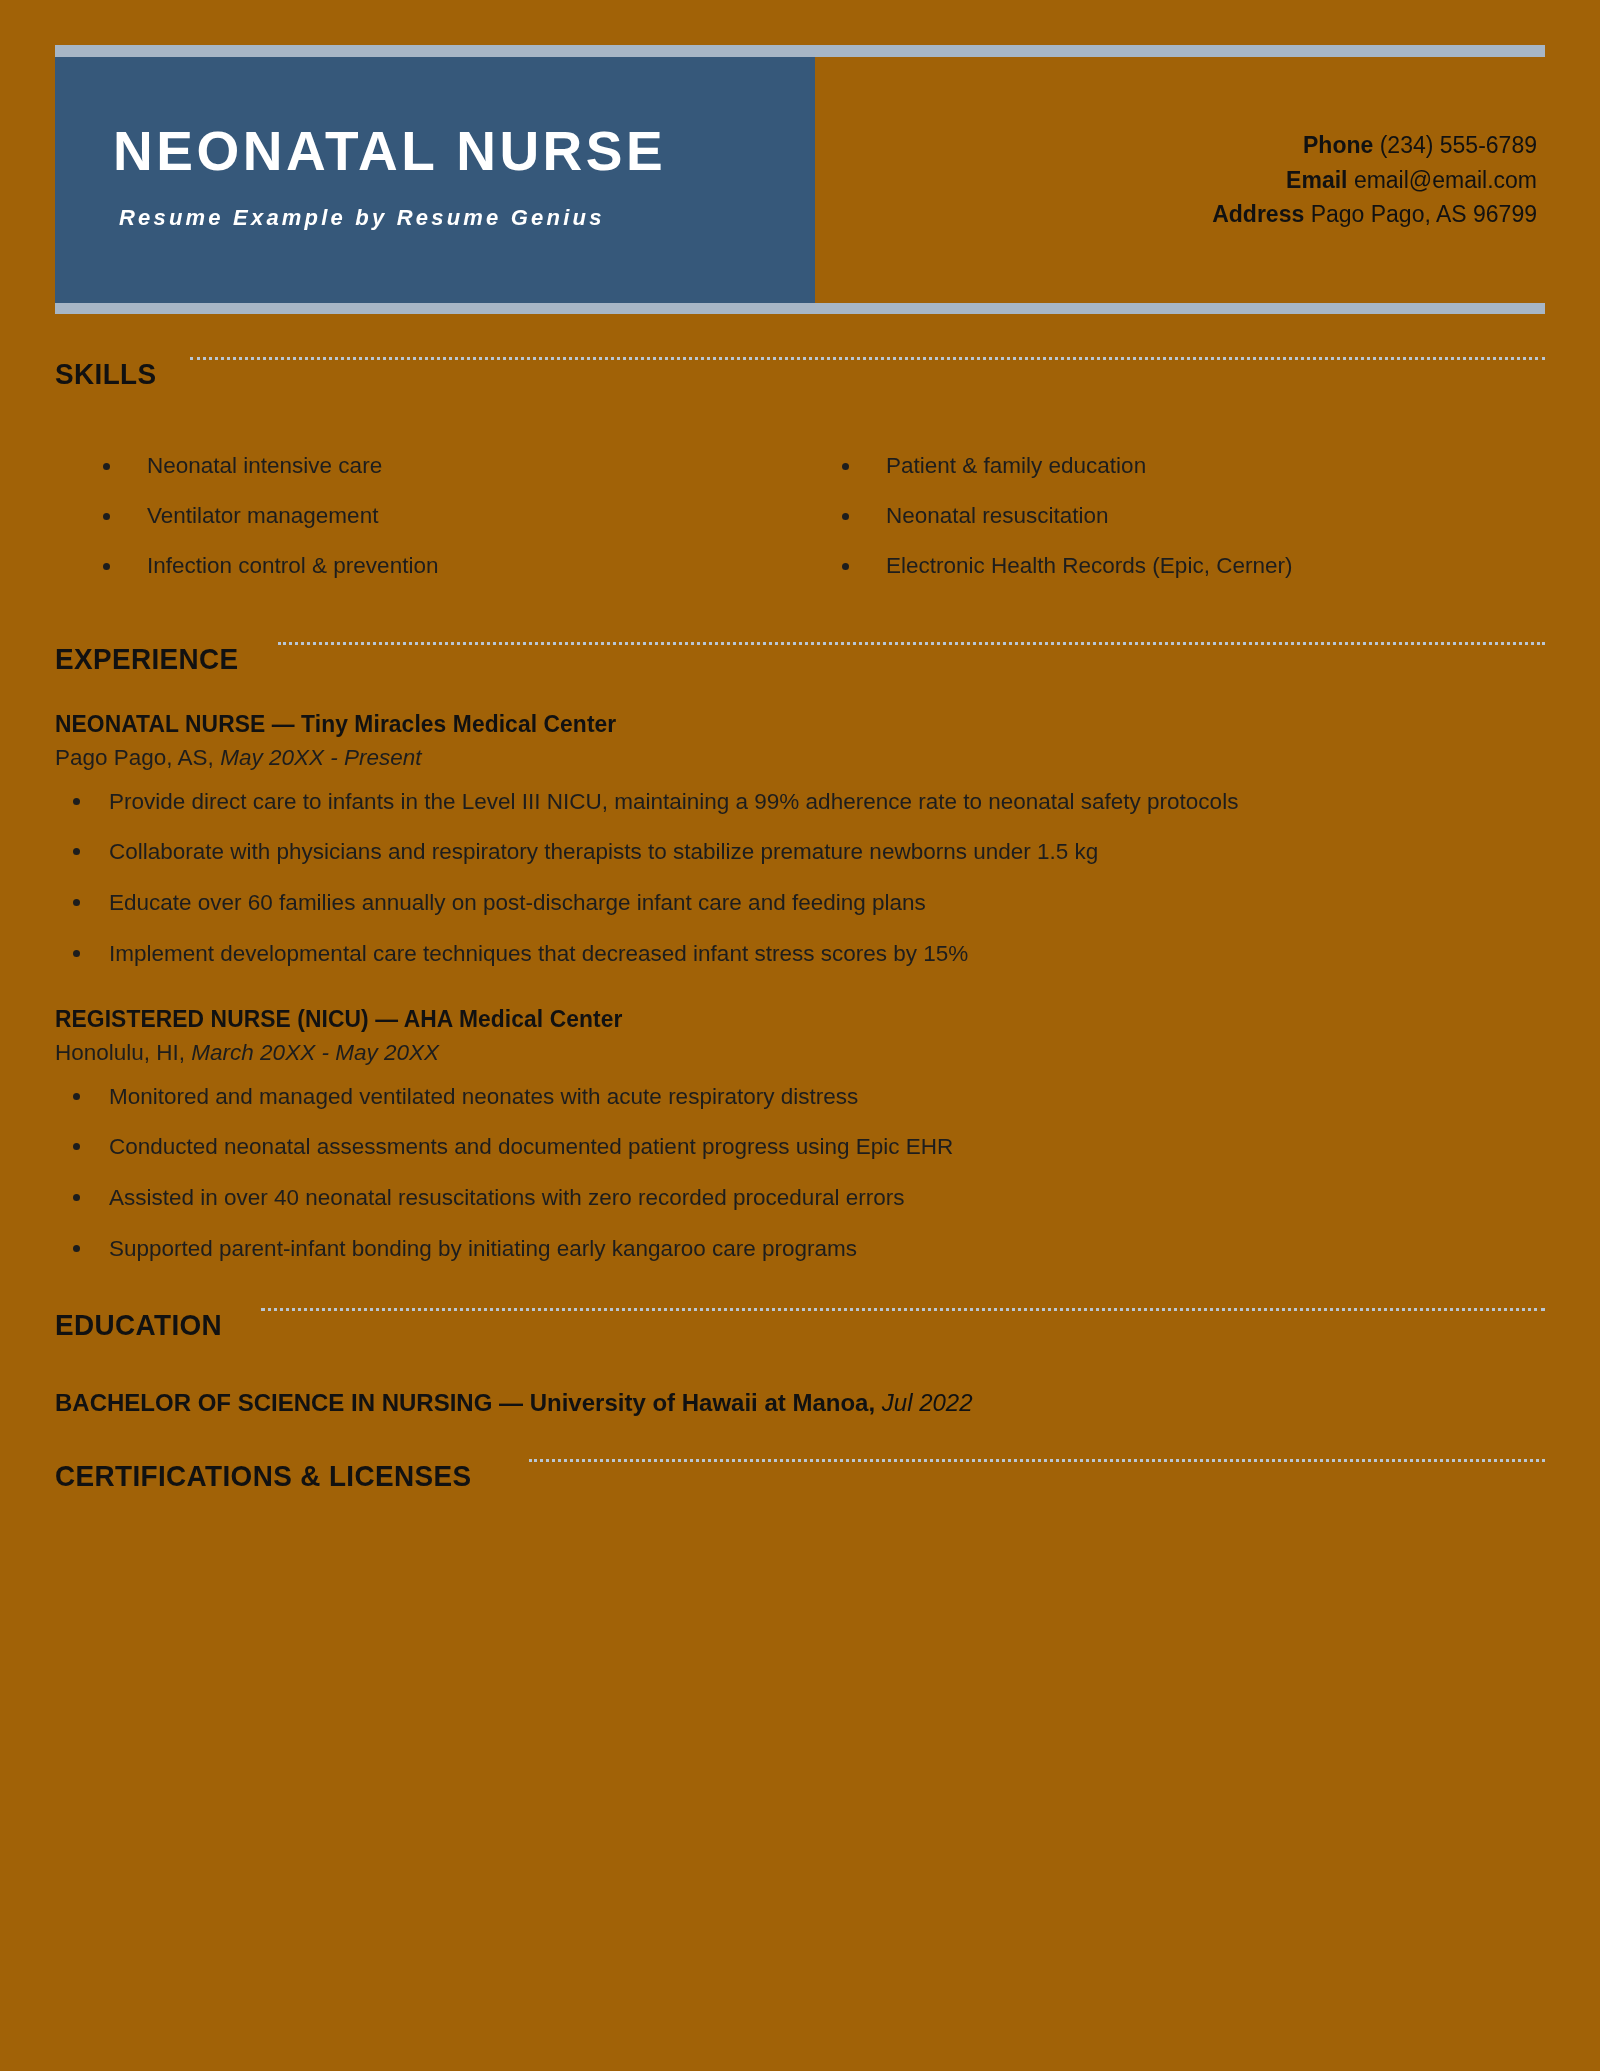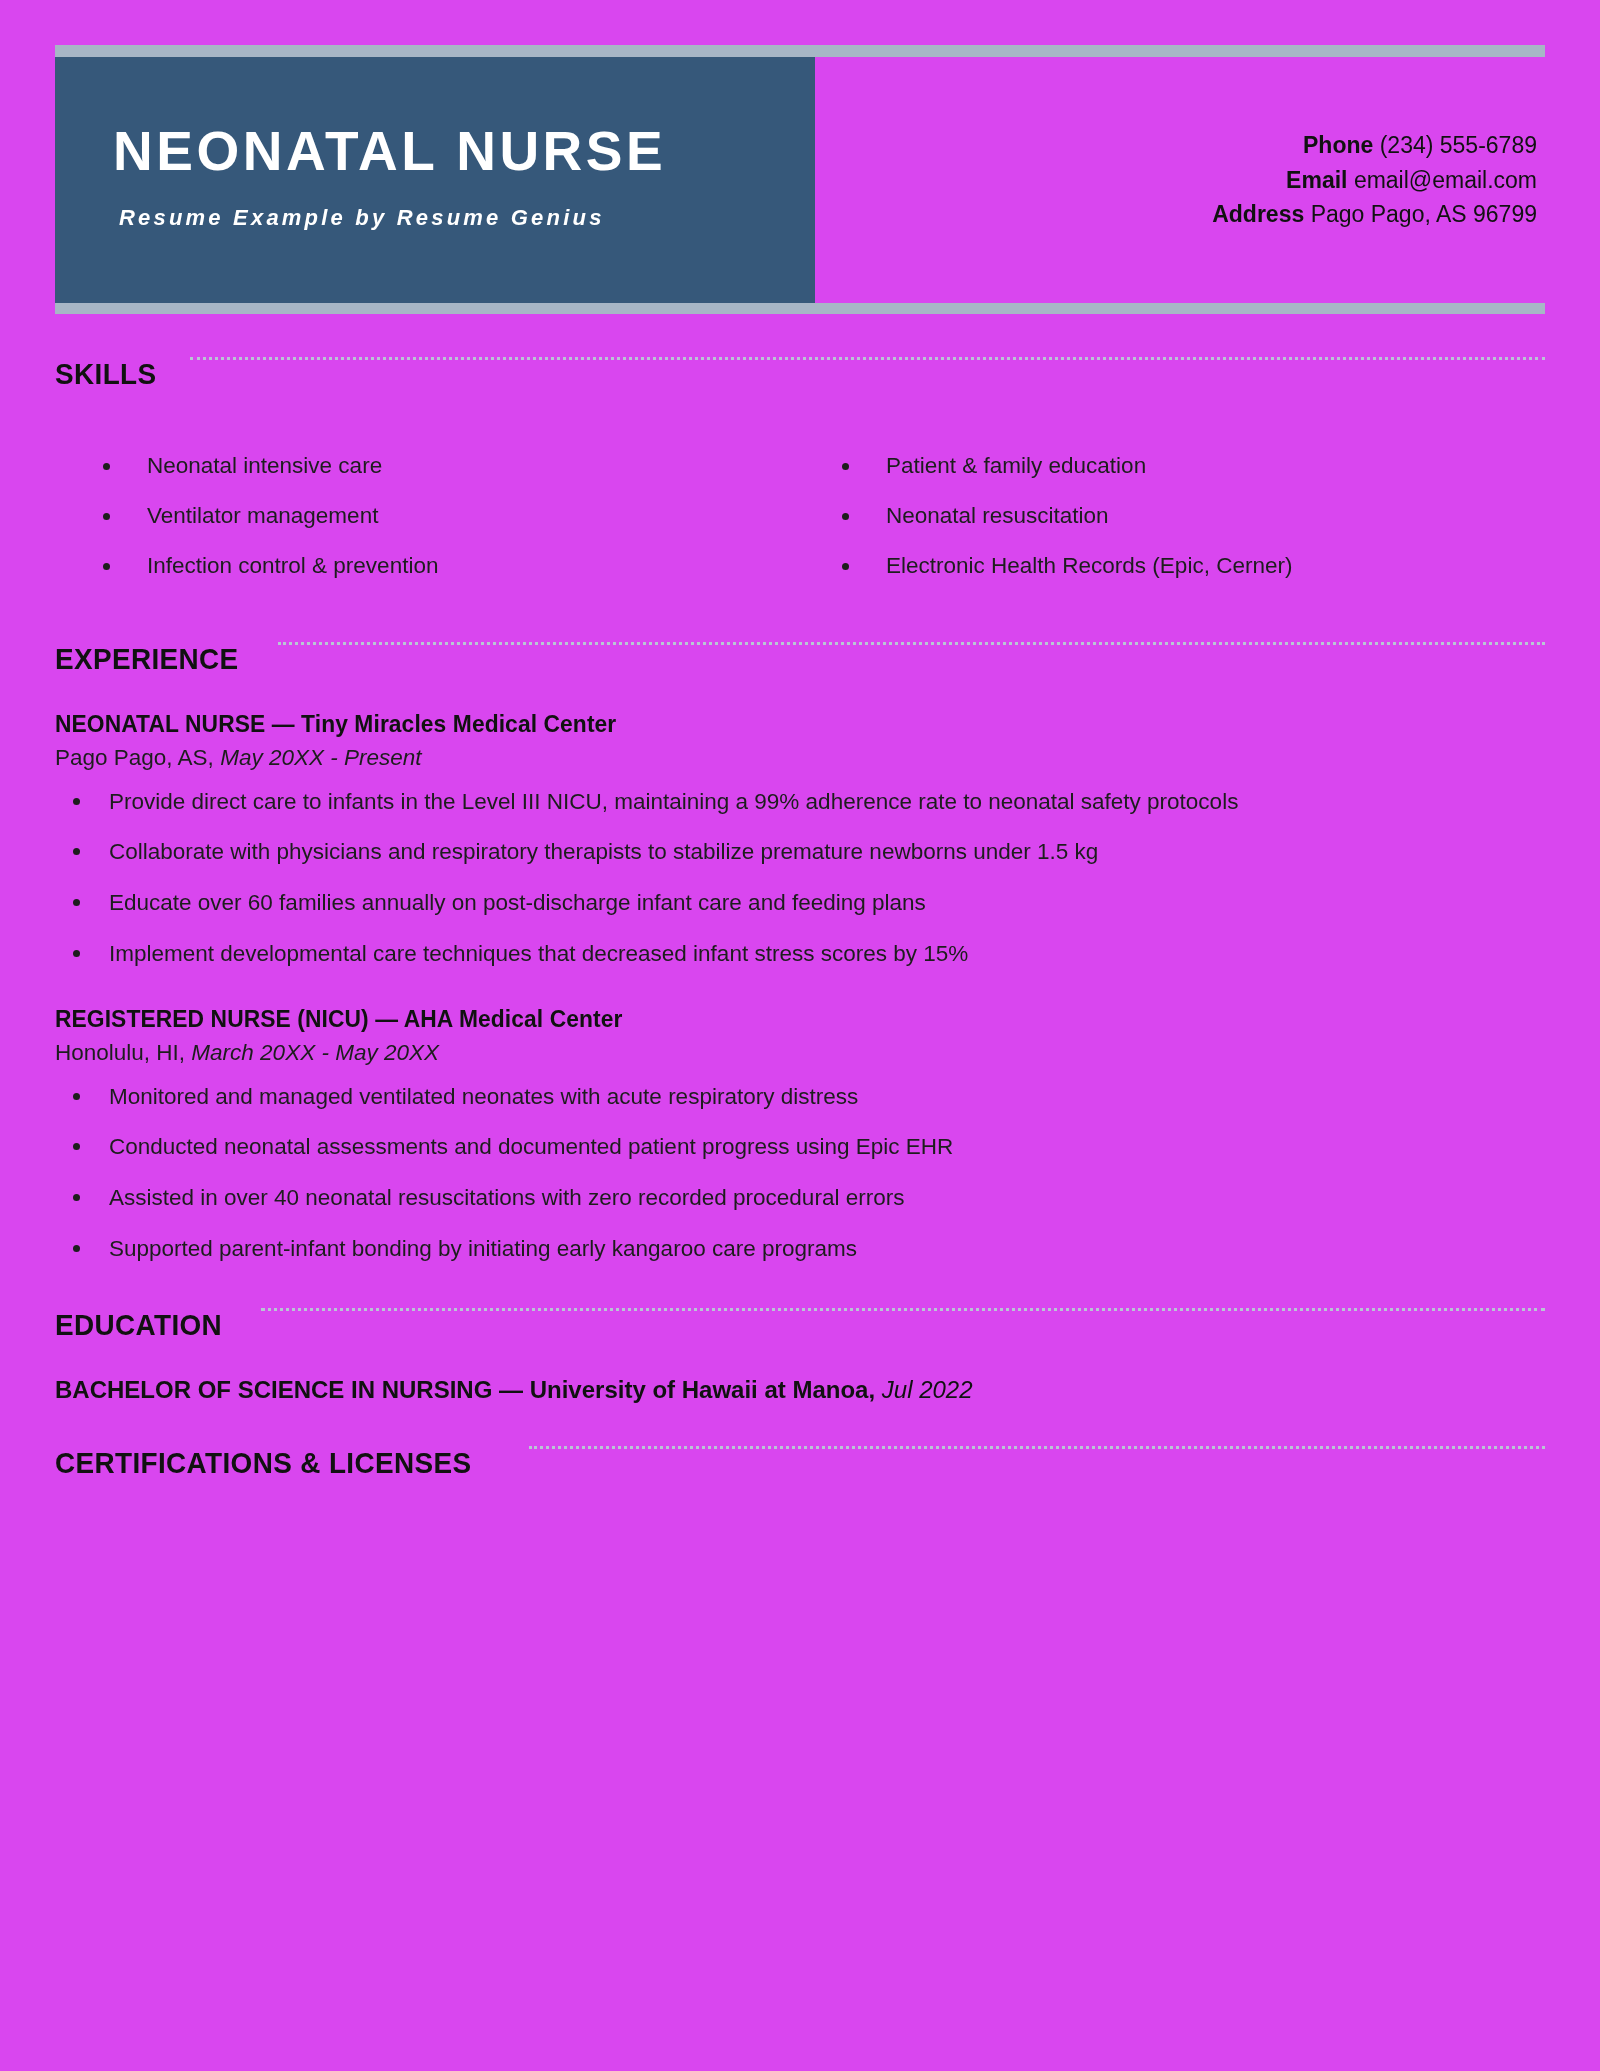--- a/index.html
+++ b/index.html
@@ -18,21 +18,21 @@
     background: #ffffff;
     box-sizing: border-box;
     overflow: hidden;
   }
   .sheet {
     position: absolute;
     left: 0;
     top: 0;
     width: 1600px;
     height: 2071px;
-    background: #d946ef;
+    background: #a16207;
     box-sizing: border-box;
   }
 
   
   .header {
     position: relative;
     margin: 45px 55px 0 55px;
     height: 270px;
   }
   .header-topbar {
@@ -212,21 +212,21 @@
     left: 18px;
     top: 13px;
     width: 7px;
     height: 7px;
     border-radius: 50%;
     background: #1d1d1d;
   }
 
   
   .edu-line {
-    margin-top: 34px;
+    margin-top: 47px;
     font-size: 24px;
     color: #111111;
   }
   .edu-line .degree,
   .edu-line .school {
     font-weight: 700;
     font-family: "Liberation Sans", sans-serif;
   }
   .edu-line .eyear { font-style: italic; font-weight: 400; }
 

